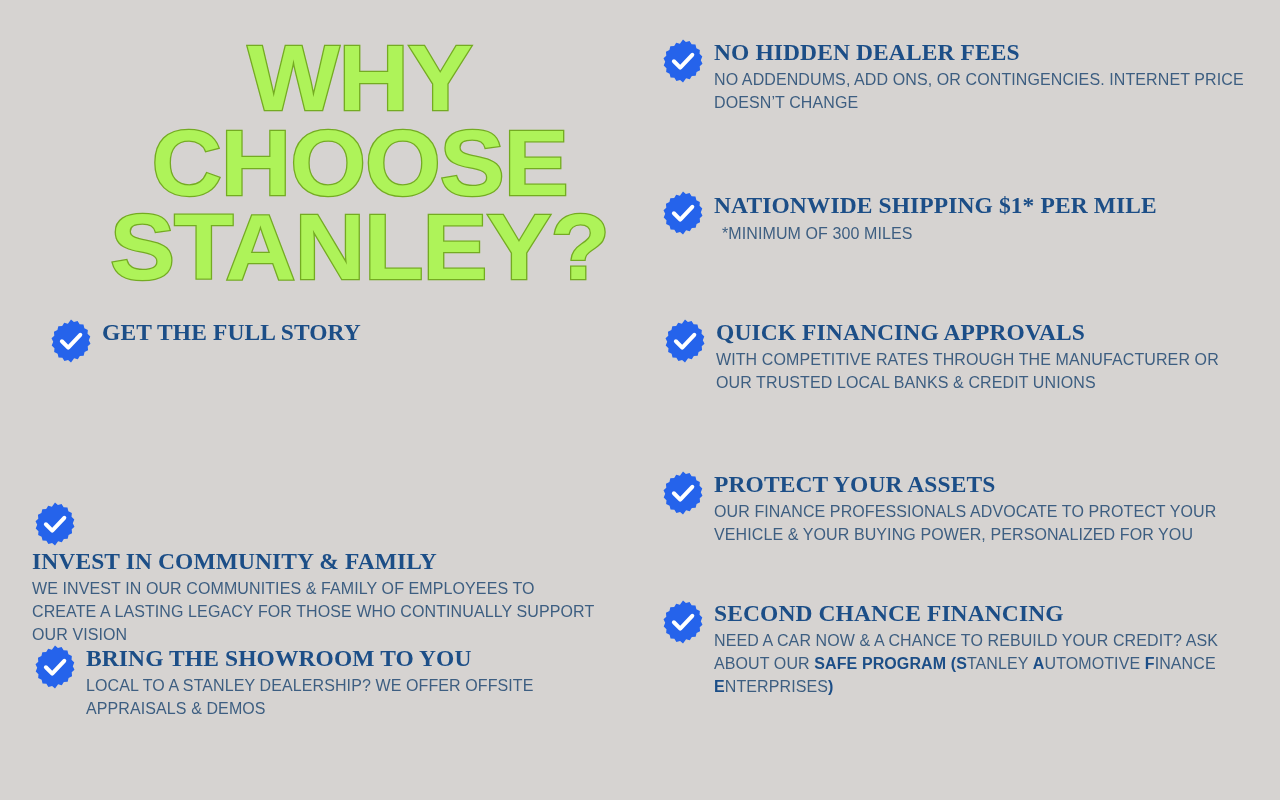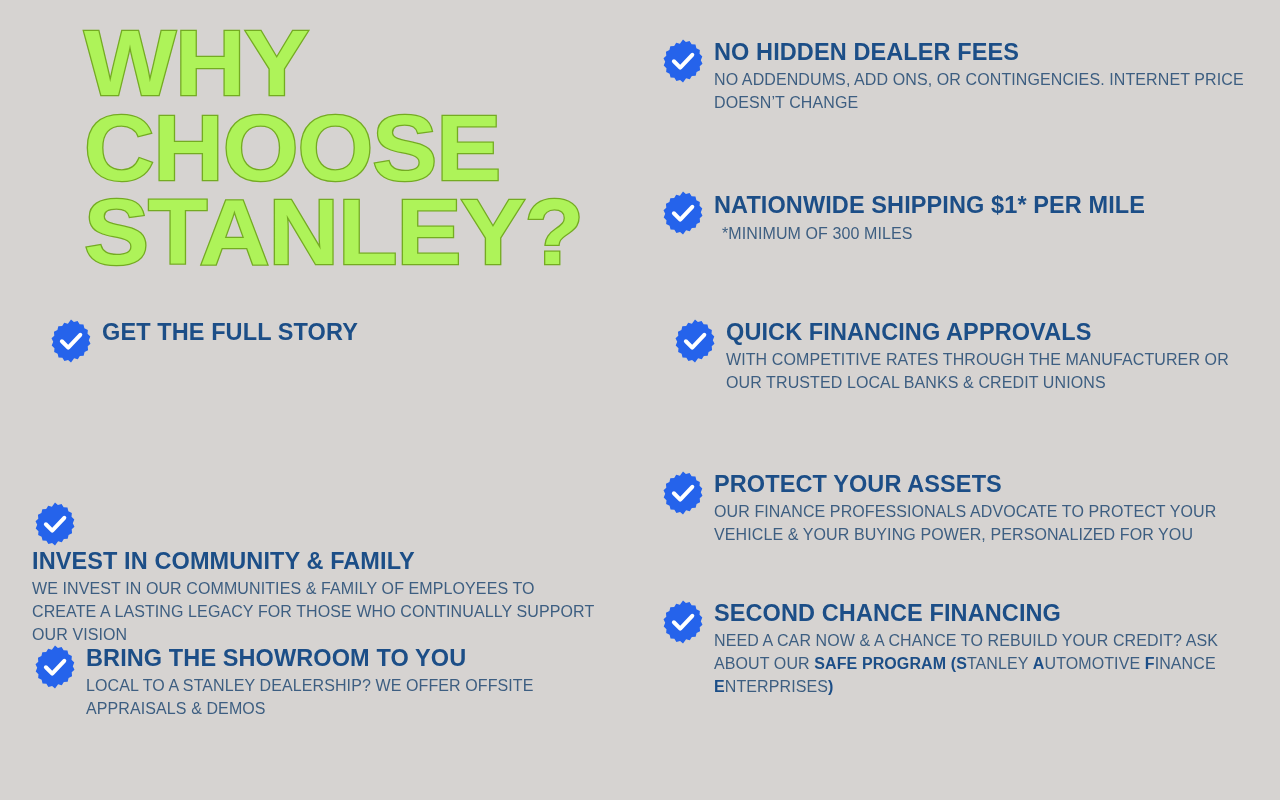--- a/index.html
+++ b/index.html
@@ -19,22 +19,23 @@
     position: relative;
     width: 1280px;
     height: 800px;
     background: #d6d3d1;
   }
 
   
   .headline {
     position: absolute;
     left: 84px;
-    top: 21px;
+    top: 36px;
     width: 520px;
+    text-align: center;
   }
   .headline-line {
     font-family: "Liberation Sans", sans-serif;
     font-weight: bold;
     font-size: 92px;
     line-height: 0.92;
     letter-spacing: -1px;
     color: #aef359;
     -webkit-text-stroke: 2.5px #74ab22;
     paint-order: stroke fill;
@@ -66,21 +67,21 @@
     height: 46px;
     margin-right: 8px;
     position: relative;
     top: 0px;
   }
   .badge svg { display: block; width: 46px; height: 46px; }
 
   .feature-text { flex: 1 1 auto; min-width: 0; }
 
   .feature-title {
-    font-family: Liberation Sans, sans-serif;
+    font-family: Liberation Serif, serif;
     font-weight: bold;
     font-size: 23.5px;
     line-height: 1.22;
     letter-spacing: 0.1px;
     color: #1c4e87;
     text-transform: uppercase;
     margin: 0 0 1px 0;
   }
   .feature-body {
     font-family: "Liberation Sans", sans-serif;
@@ -99,21 +100,21 @@
   }
 
   
   #feat-left-0 { top: 318px; left: 16px; width: 570px; }
   #feat-left-1 { top: 501px; left: 0; width: 570px; flex-direction: column; }
   #feat-left-2 { top: 644px; left: 0; width: 570px; }
 
   
   #feat-right-0 { top: 38px;  left: 0; width: 590px; }
   #feat-right-1 { top: 190px; left: 0; width: 590px; }
-  #feat-right-2 { top: 318px; left: 12px; width: 590px; }
+  #feat-right-2 { top: 318px; left: 2px; width: 590px; }
   #feat-right-3 { top: 470px; left: 0; width: 590px; }
   #feat-right-4 { top: 599px; left: 0; width: 590px; }
 
   
   .feature-title.two-line { line-height: 1.33; }
 </style>
 </head>
 <body>
 
 <div class="poster">

